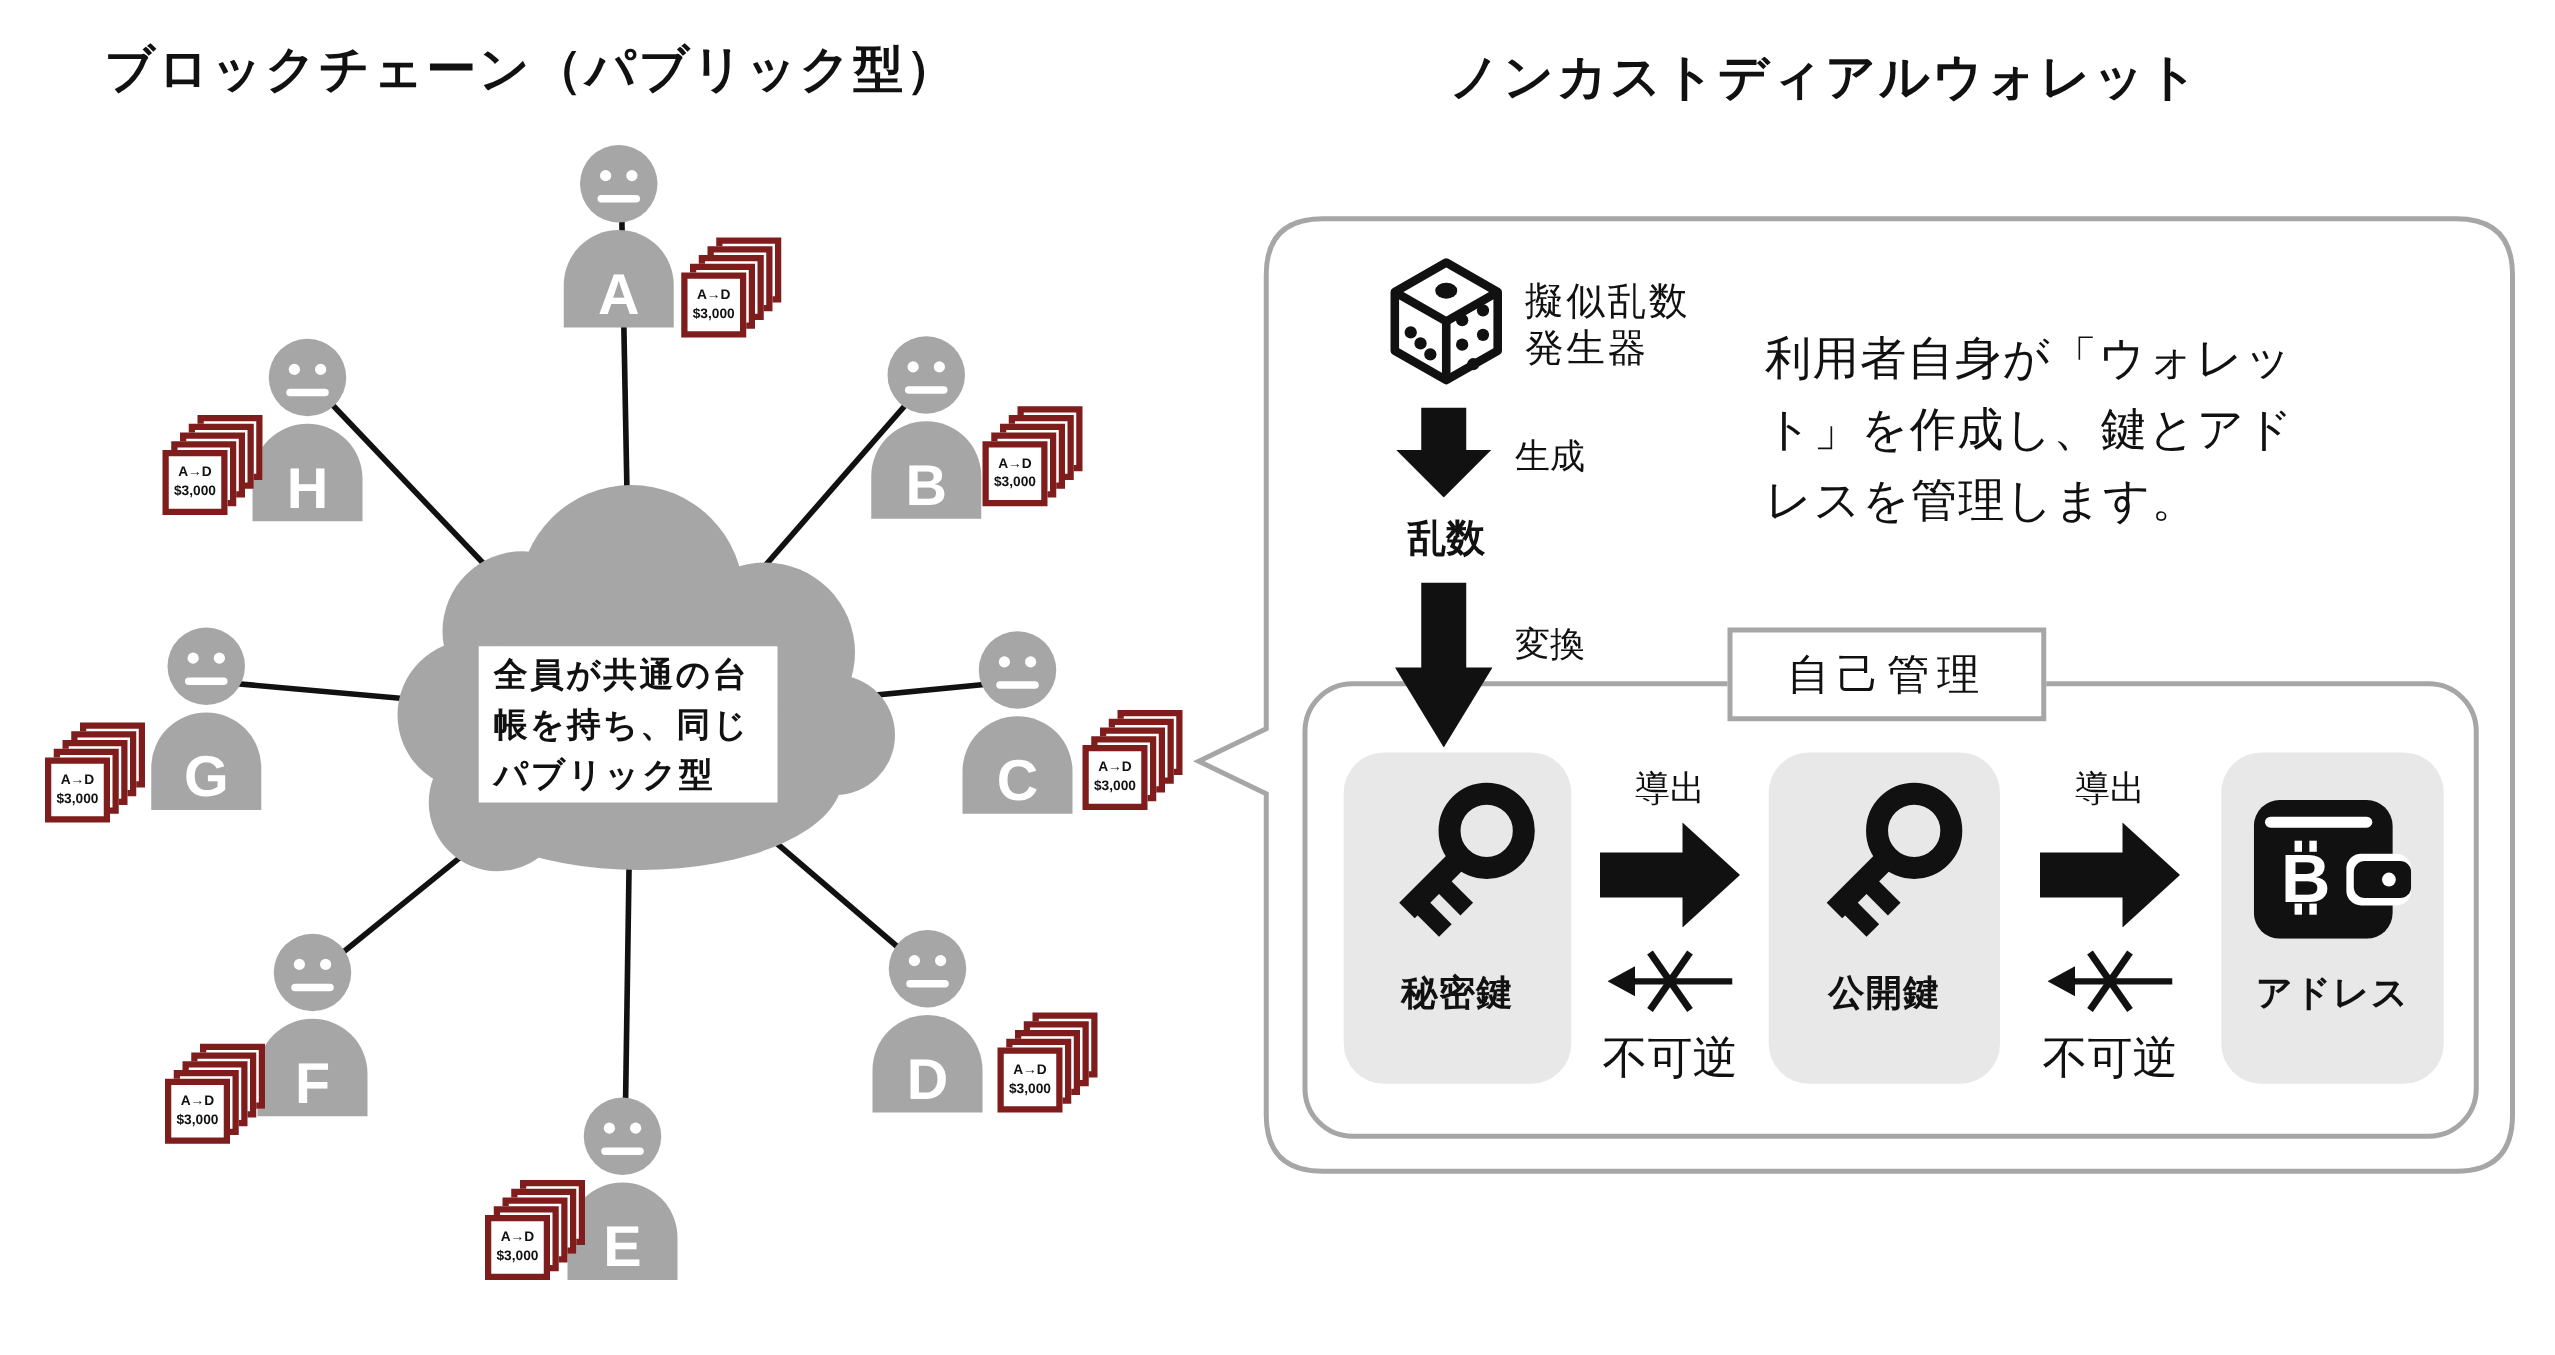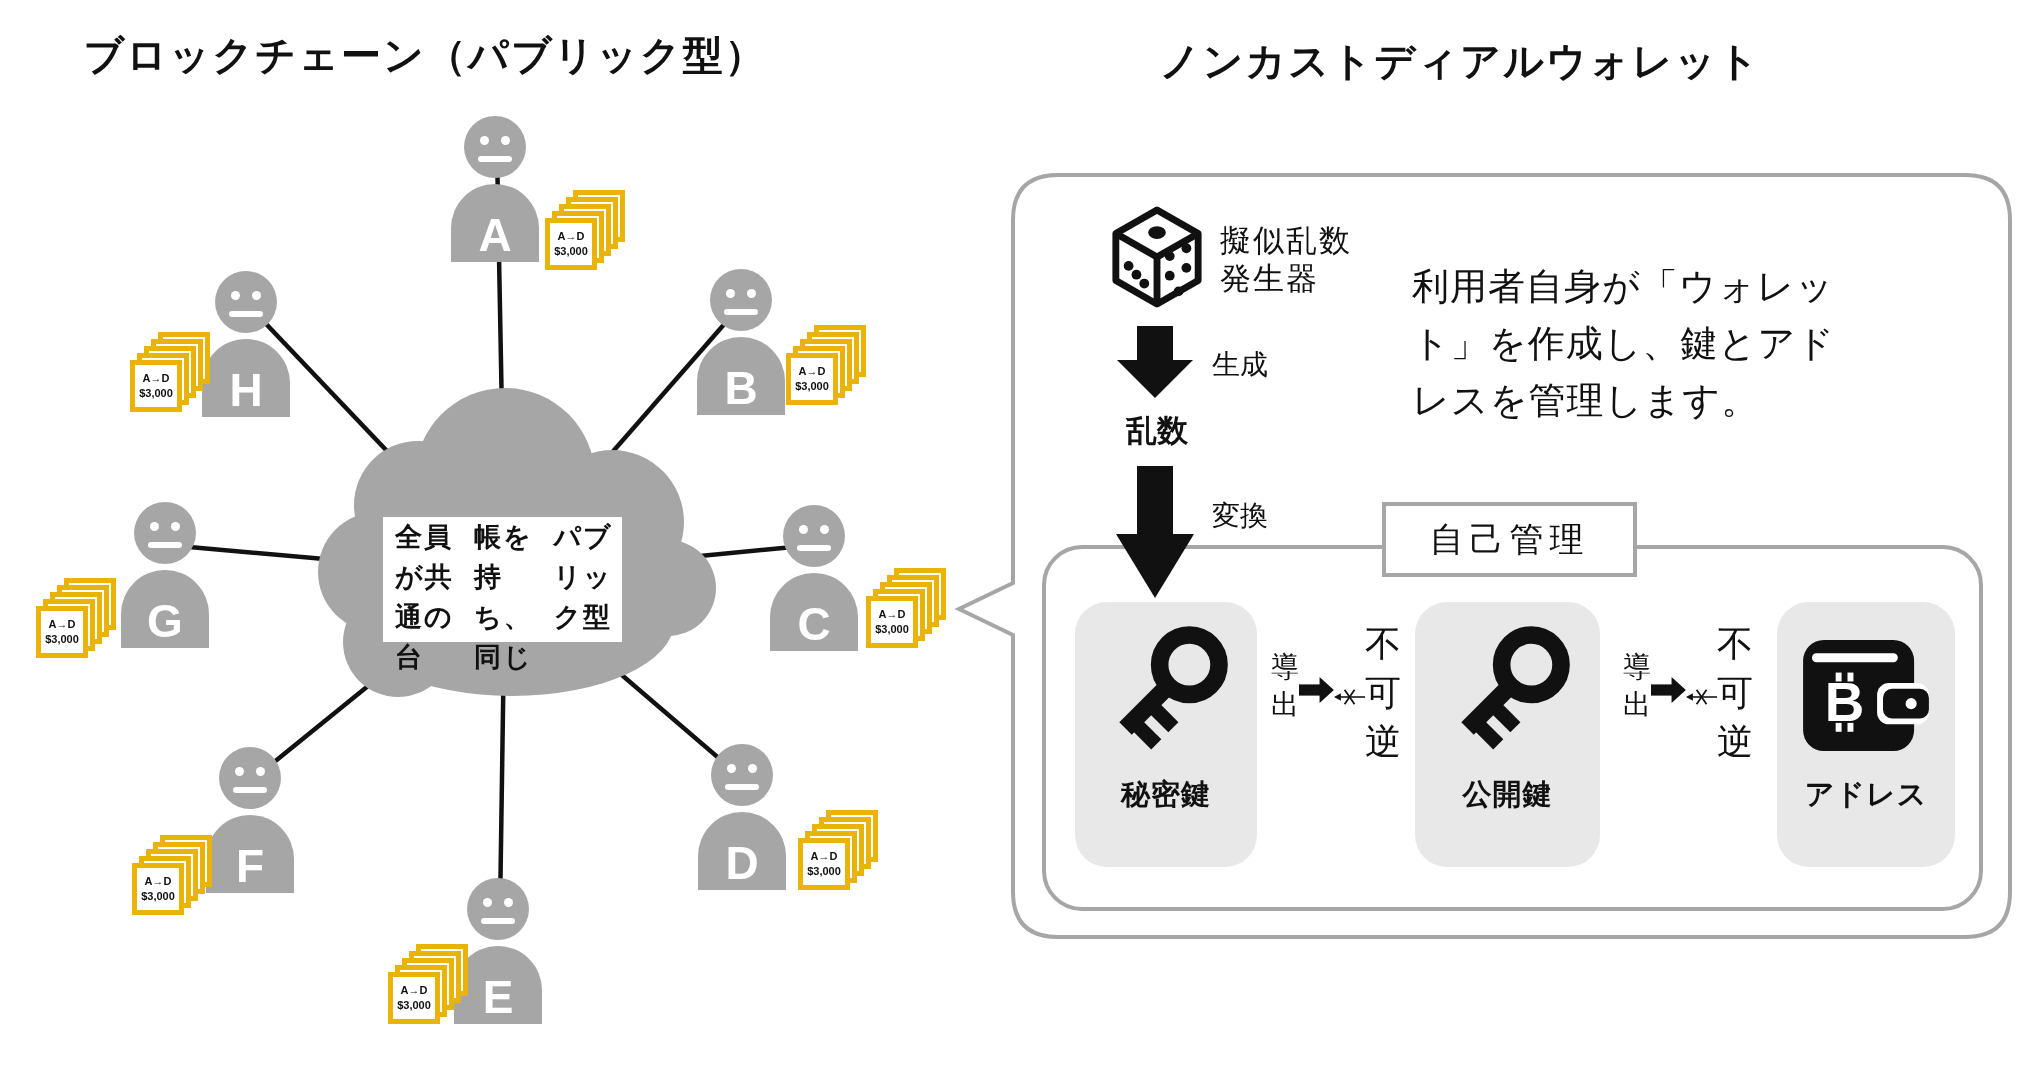--- a/index.html
+++ b/index.html
@@ -12,45 +12,45 @@
   .person{position:absolute;width:88px;height:146px;z-index:3;}
   .head{position:absolute;left:13px;top:0;width:62px;height:62px;background:#a6a6a6;border-radius:50%;}
   .eye{position:absolute;top:20px;width:9px;height:9px;border-radius:50%;background:#fff;}
   .eye.l{left:16px}.eye.r{left:37px}
   .mouth{position:absolute;top:40px;left:14px;width:34px;height:6px;border-radius:3px;background:#fff;}
   .pbody{position:absolute;left:0;top:68px;width:88px;height:78px;background:#a6a6a6;
          border-radius:44px 44px 0 0;display:flex;align-items:flex-end;justify-content:center;}
   .pletter{color:#fff;font-weight:bold;font-size:46px;line-height:1;margin-bottom:4px;}
   
   .stack{position:absolute;width:82px;height:82px;z-index:3;}
-  .card{position:absolute;width:42px;height:42px;background:#fff;border:5px solid #eab308;}
+  .card{position:absolute;width:42px;height:42px;background:#fff;border:5px solid #7f1d1d;}
   .card.b1{left:28px;top:0}.card.b2{left:21px;top:7px}.card.b3{left:14px;top:14px}.card.b4{left:7px;top:21px}
   .card.front{left:0;top:28px;display:flex;flex-direction:column;align-items:center;justify-content:center;
               font-weight:bold;font-size:11px;line-height:15px;}
   
   .cloudbox{position:absolute;left:383px;top:517px;width:239px;height:125px;background:#fff;z-index:2;
-            display:flex;flex-direction:row;justify-content:center;padding-left:12px;box-sizing:border-box;
+            display:flex;flex-direction:column;justify-content:center;padding-left:12px;box-sizing:border-box;
             font-weight:bold;font-size:27px;line-height:40px;letter-spacing:2px;}
   
   .innerbox{position:absolute;left:1042px;top:545px;width:941px;height:366px;box-sizing:border-box;
             border:4px solid #a6a6a6;border-radius:40px;background:transparent;z-index:1;}
   .selfbox{position:absolute;left:1382px;top:502px;width:255px;height:75px;box-sizing:border-box;
            border:4px solid #a6a6a6;background:#fff;z-index:4;display:flex;align-items:center;justify-content:center;
            font-size:34px;letter-spacing:6px;}
   .dicelabel{position:absolute;left:1220px;top:222px;font-weight:normal;font-size:31px;line-height:38px;letter-spacing:2px;z-index:3;}
   .dicelabel span{display:block;}
   .smalllabel{position:absolute;font-size:28px;z-index:3;}
   .randlabel{position:absolute;left:1100px;top:410px;width:114px;text-align:center;
              font-weight:bold;font-size:31px;z-index:3;}
   .desc{position:absolute;left:1412px;top:258px;font-size:37px;line-height:57px;letter-spacing:1px;z-index:3;}
   .desc span{display:block;}
   .feature{position:absolute;top:602px;height:265px;background:#e8e8e8;border-radius:32px;
            display:flex;flex-direction:column;align-items:center;z-index:2;}
   .flabel{font-weight:bold;font-size:29px;margin-top:auto;margin-bottom:52px;letter-spacing:1px;}
-  .derivecol{position:absolute;top:612px;width:130px;display:flex;flex-direction:row;align-items:center;z-index:3;}
+  .derivecol{position:absolute;top:612px;width:130px;display:flex;flex-direction:column;align-items:center;z-index:3;}
   .derivecol .dlabel{font-size:28px;margin-bottom:8px;}
   .derivecol .ilabel{font-size:36px;margin-top:8px;}
   svg{display:block;}
 </style>
 </head>
 <body>
 
 <div class="title" style="left:0;top:28px;width:850px;">ブロックチェーン（パブリック型）</div>
 
 <svg class="abs" style="left:0;top:0;z-index:1;" width="1010" height="1084" viewBox="0 0 1010 1084">

